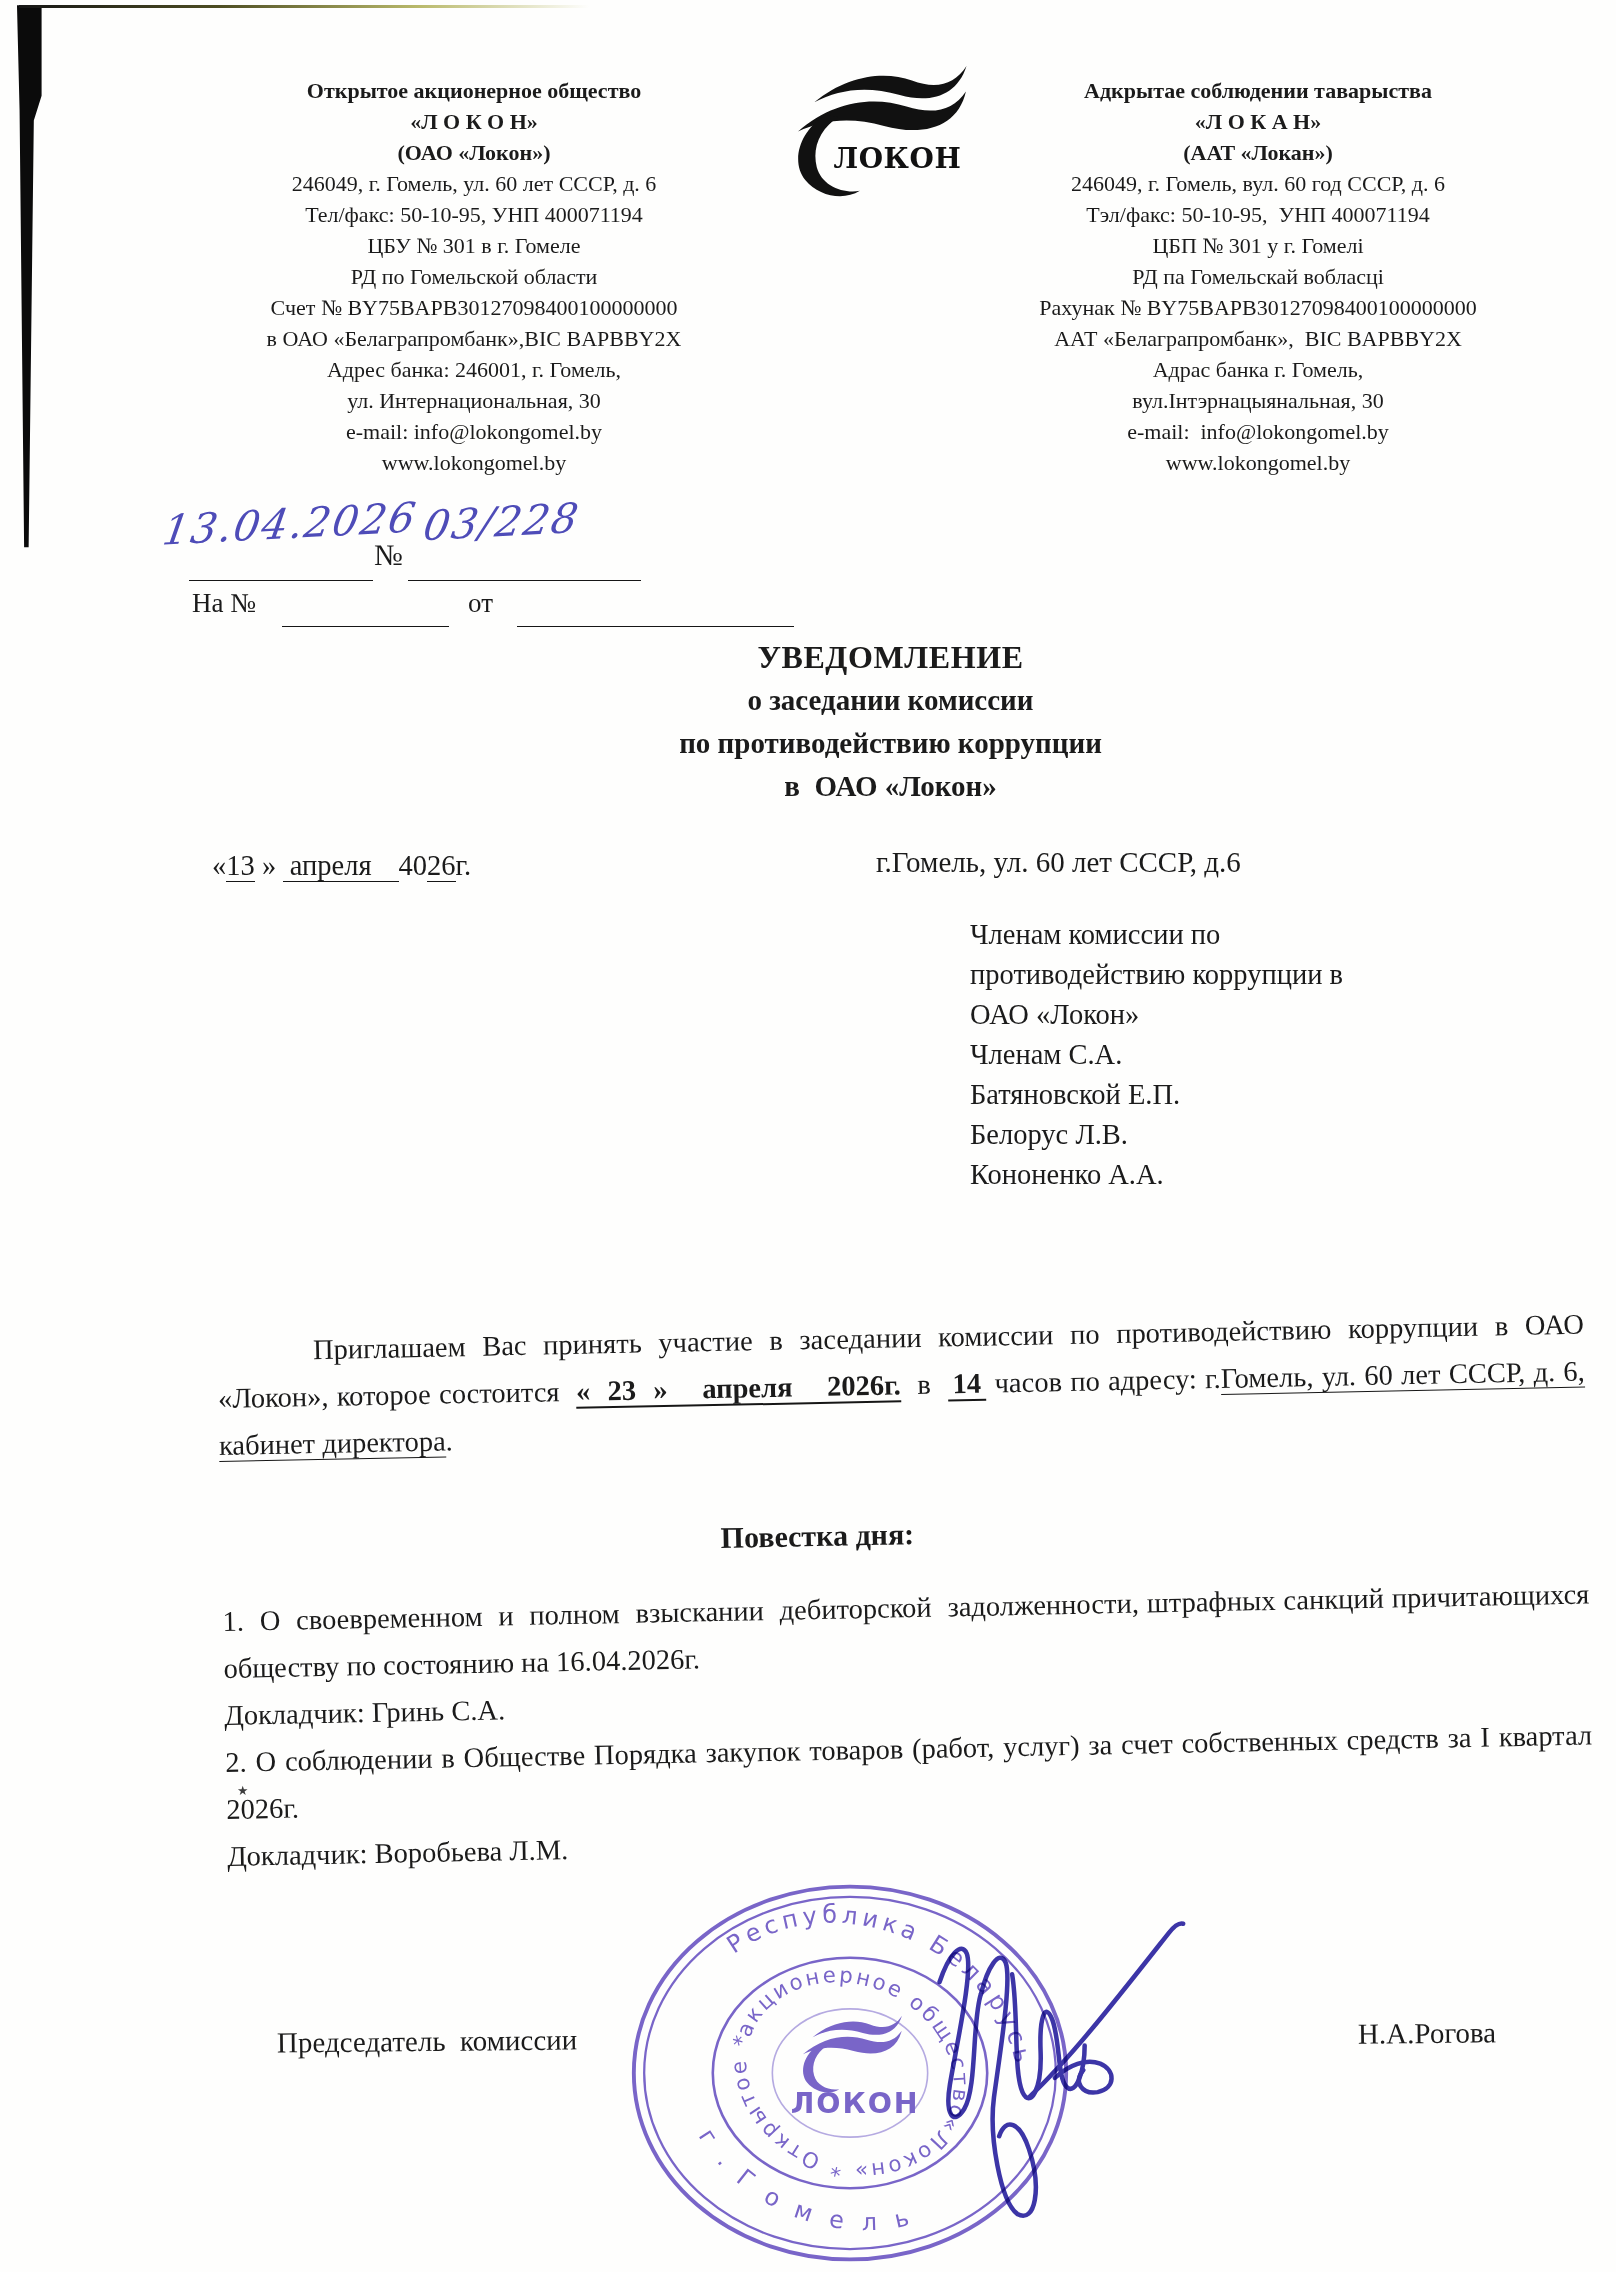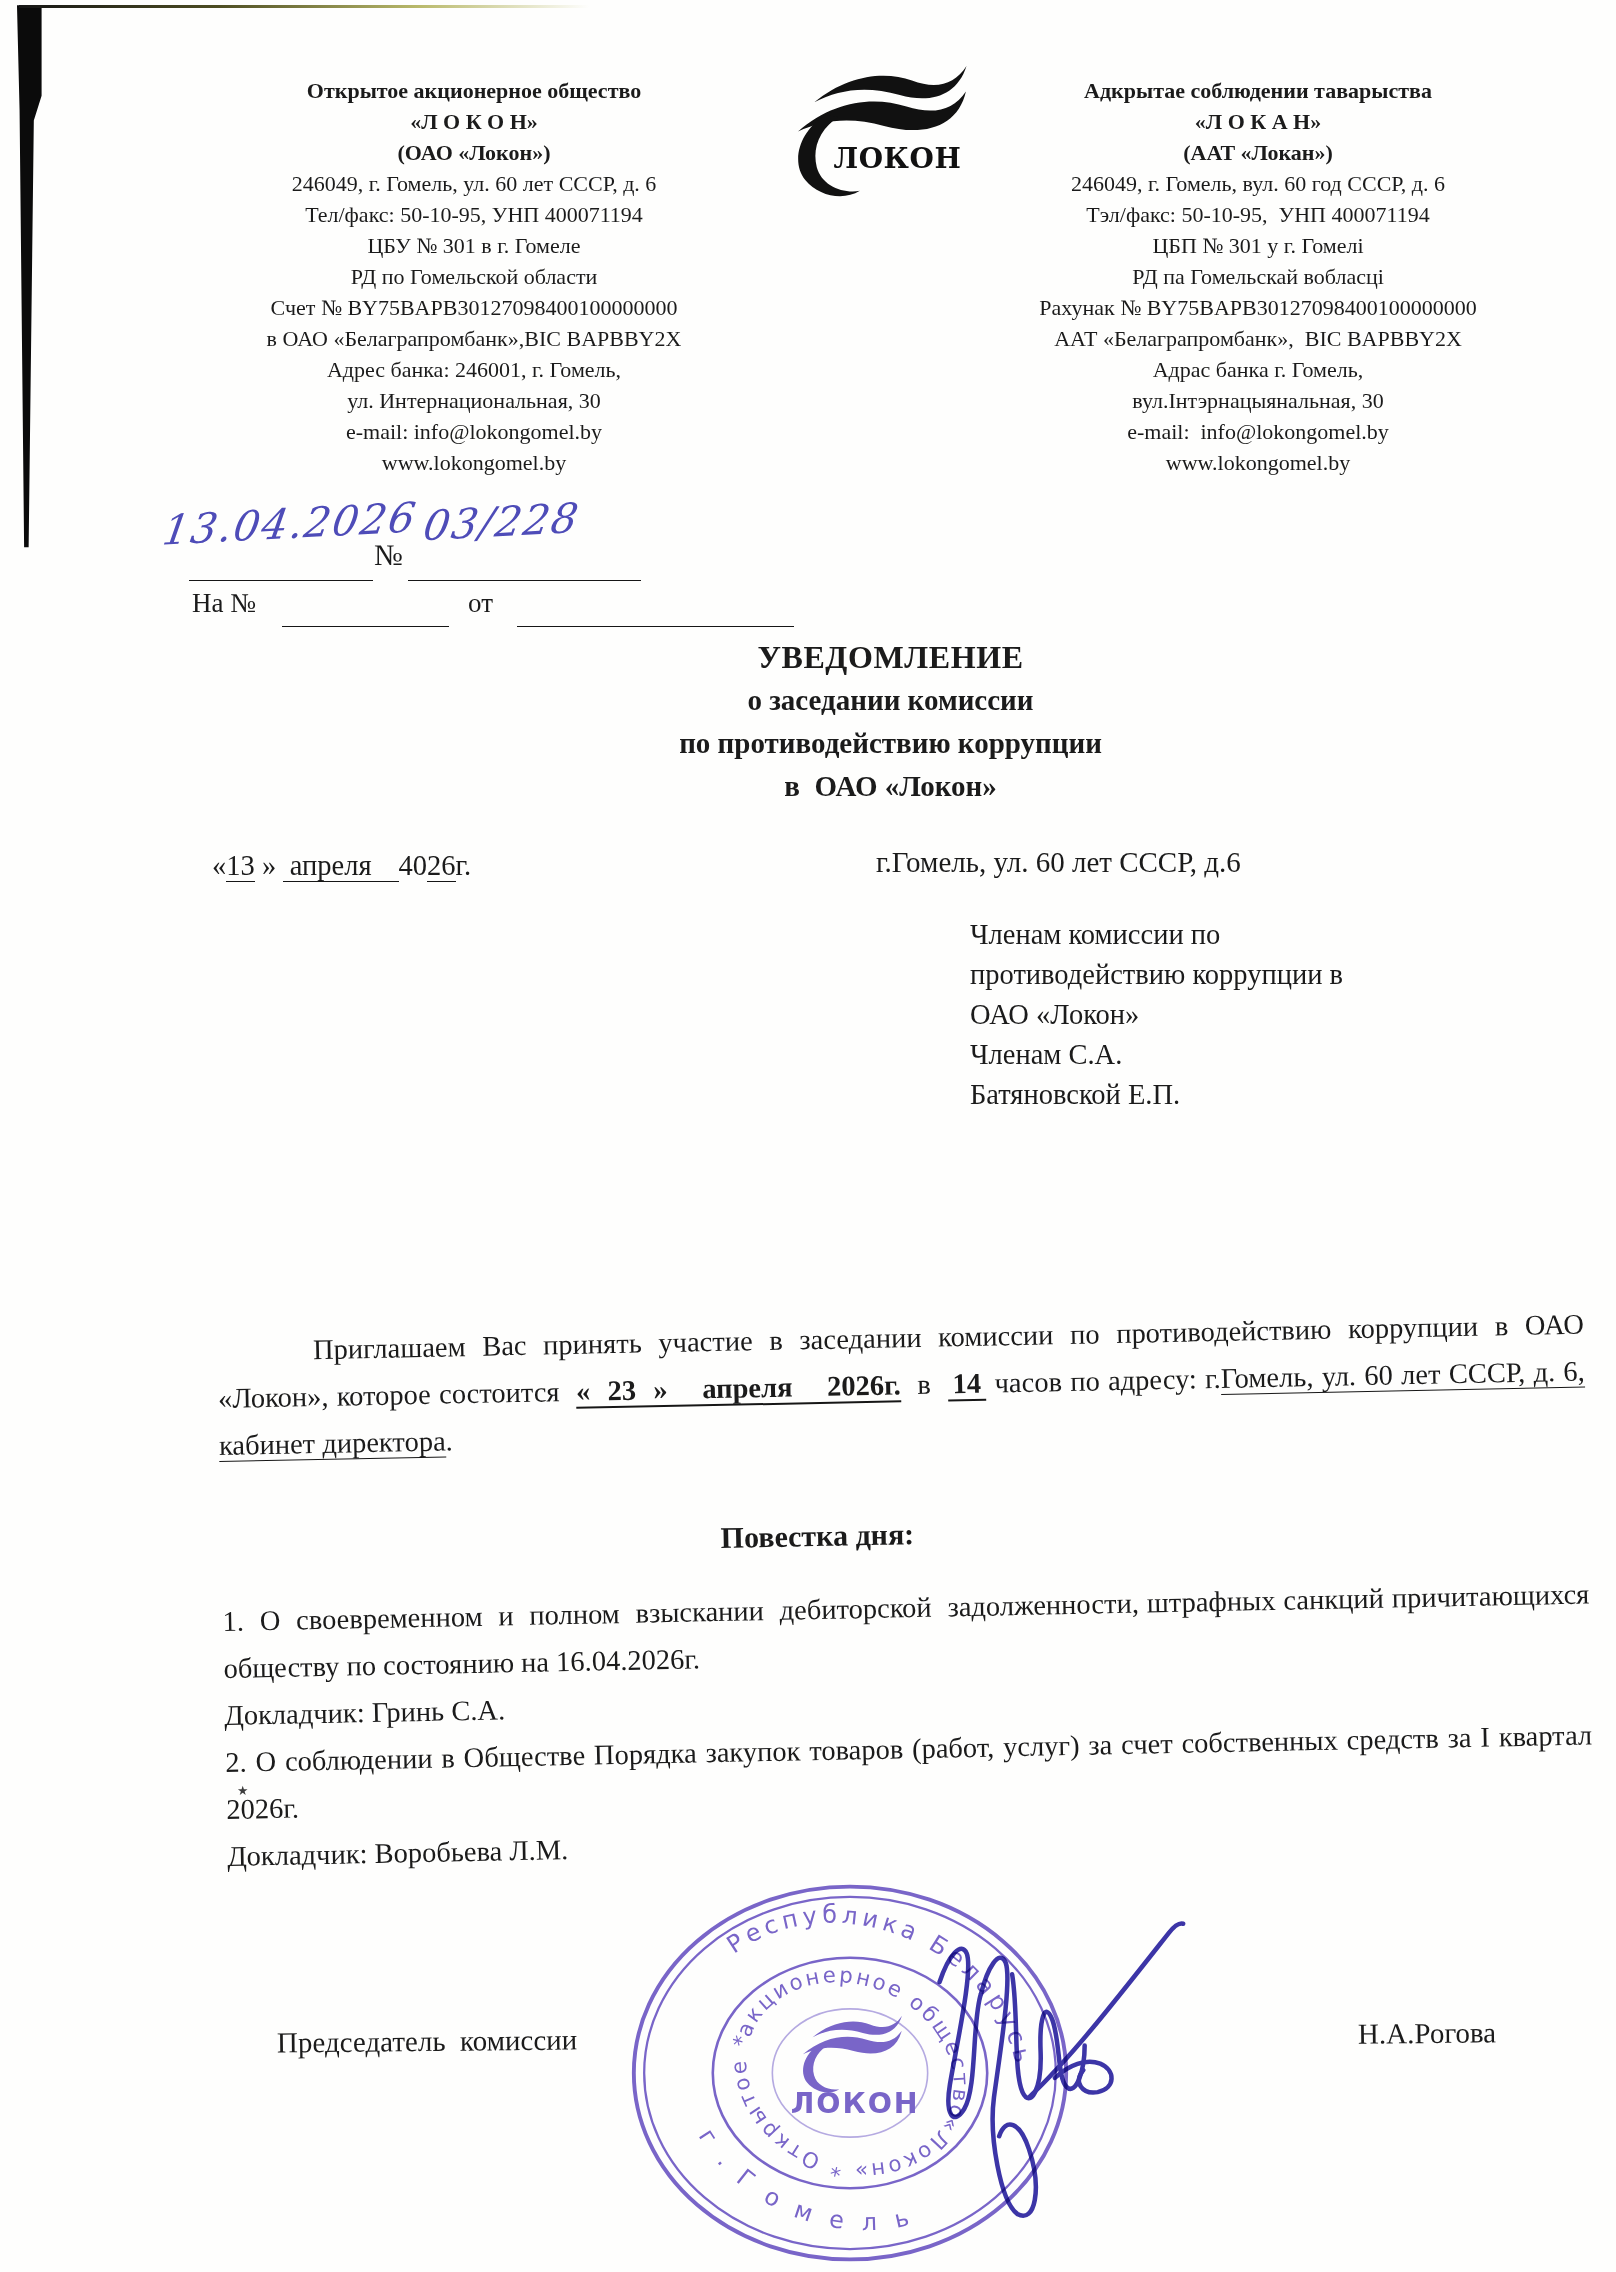--- a/index.html
+++ b/index.html
@@ -121,20 +121,22 @@
     <span class="month-u">апреля</span><span>40</span><span class="u">26</span><span>г.</span>
   </div>
   <div class="abs dateline" style="left:876px;top:846px;font-size:29px">г.Гомель, ул. 60 лет СССР, д.6</div>
 
   <div class="abs addr" style="left:970px;top:915px">
     <div class="b">Членам комиссии по</div>
     <div class="b">противодействию коррупции в</div>
     <div class="b">ОАО «Локон»</div>
     <div>Членам С.А.</div>
     <div>Батяновской Е.П.</div>
+    <div>Белорус Л.В.</div>
+    <div>Кононенко А.А.</div>
   </div>
 
   <div class="tilt">
 
     <div class="abs bodypara" style="left:217px;top:1328px">
       <span>Приглашаем Вас принять участие в заседании комиссии по противодействию коррупции в ОАО «Локон», которое состоится&nbsp; </span><span class="meet">«&nbsp;23&nbsp;» &nbsp;апреля&nbsp; 2026г.</span><span>&nbsp; в&nbsp; </span><span class="hour">14</span><span>&nbsp;часов по адресу: г.</span><span class="addr-u">Гомель, ул. 60 лет СССР, д. 6, кабинет директора</span><span>.</span>
     </div>
 
     <div class="abs agenda-h" style="left:619px;top:1531px">Повестка дня:</div>
     <div class="abs agenda" style="left:217px;top:1598px">

